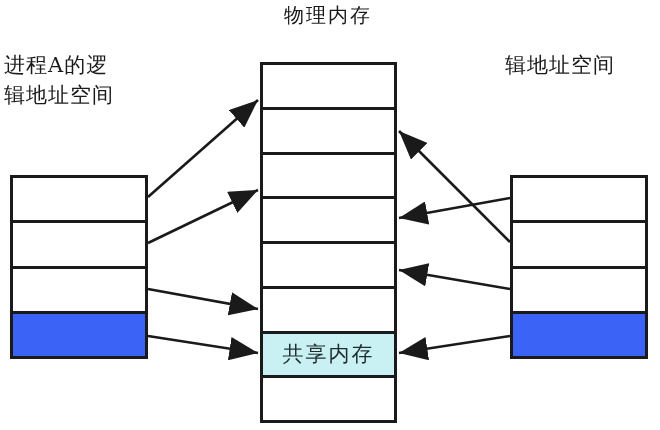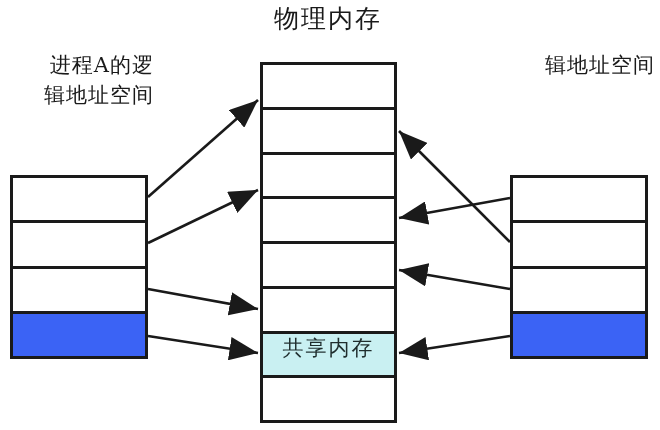--- a/index.html
+++ b/index.html
@@ -13,29 +13,29 @@
     height: 430px;
     background: var(--bg, #ffffff);
     overflow: hidden;
   }
   .title {
     position: absolute;
     left: 228px;
     top: 2px;
     width: 200px;
     text-align: center;
-    font-size: 25px;
+    font-size: 20px;
     letter-spacing: 2px;
     color: var(--ink, #1a1a1a);
   }
   .side-label {
     position: absolute;
     top: 50px;
     width: 150px;
-    text-align: right;
+    text-align: left;
     font-size: 21px;
     line-height: 30px;
     letter-spacing: 1px;
     color: var(--ink, #1a1a1a);
   }
   .side-label.left  { left: 4px; }
   .side-label.right { left: 505px; }
   .stack {
     position: absolute;
     box-sizing: border-box;
@@ -45,20 +45,21 @@
     background: #ffffff;
   }
   .stack.process-a { left: 10px;  top: 175px; width: 138px; height: 184px; }
   .stack.process-b { left: 510px; top: 175px; width: 138px; height: 184px; }
   .stack.physical  { left: 260px; top: 62px;  width: 137px; height: 361px; }
   .cell {
     flex: 1;
     box-sizing: border-box;
     border-bottom: 3px solid var(--ink, #1a1a1a);
     display: flex;
+    align-items: center;
     justify-content: center;
     background: #ffffff;
   }
   .cell:last-child { border-bottom: none; }
   .cell.fill-blue { background: var(--blue, #3b63f5); }
   .cell.fill-cyan { background: var(--cyan, #c9f0f2); }
   .cell-label {
     font-size: 21px;
     letter-spacing: 2px;
     color: #1f2d2d;

